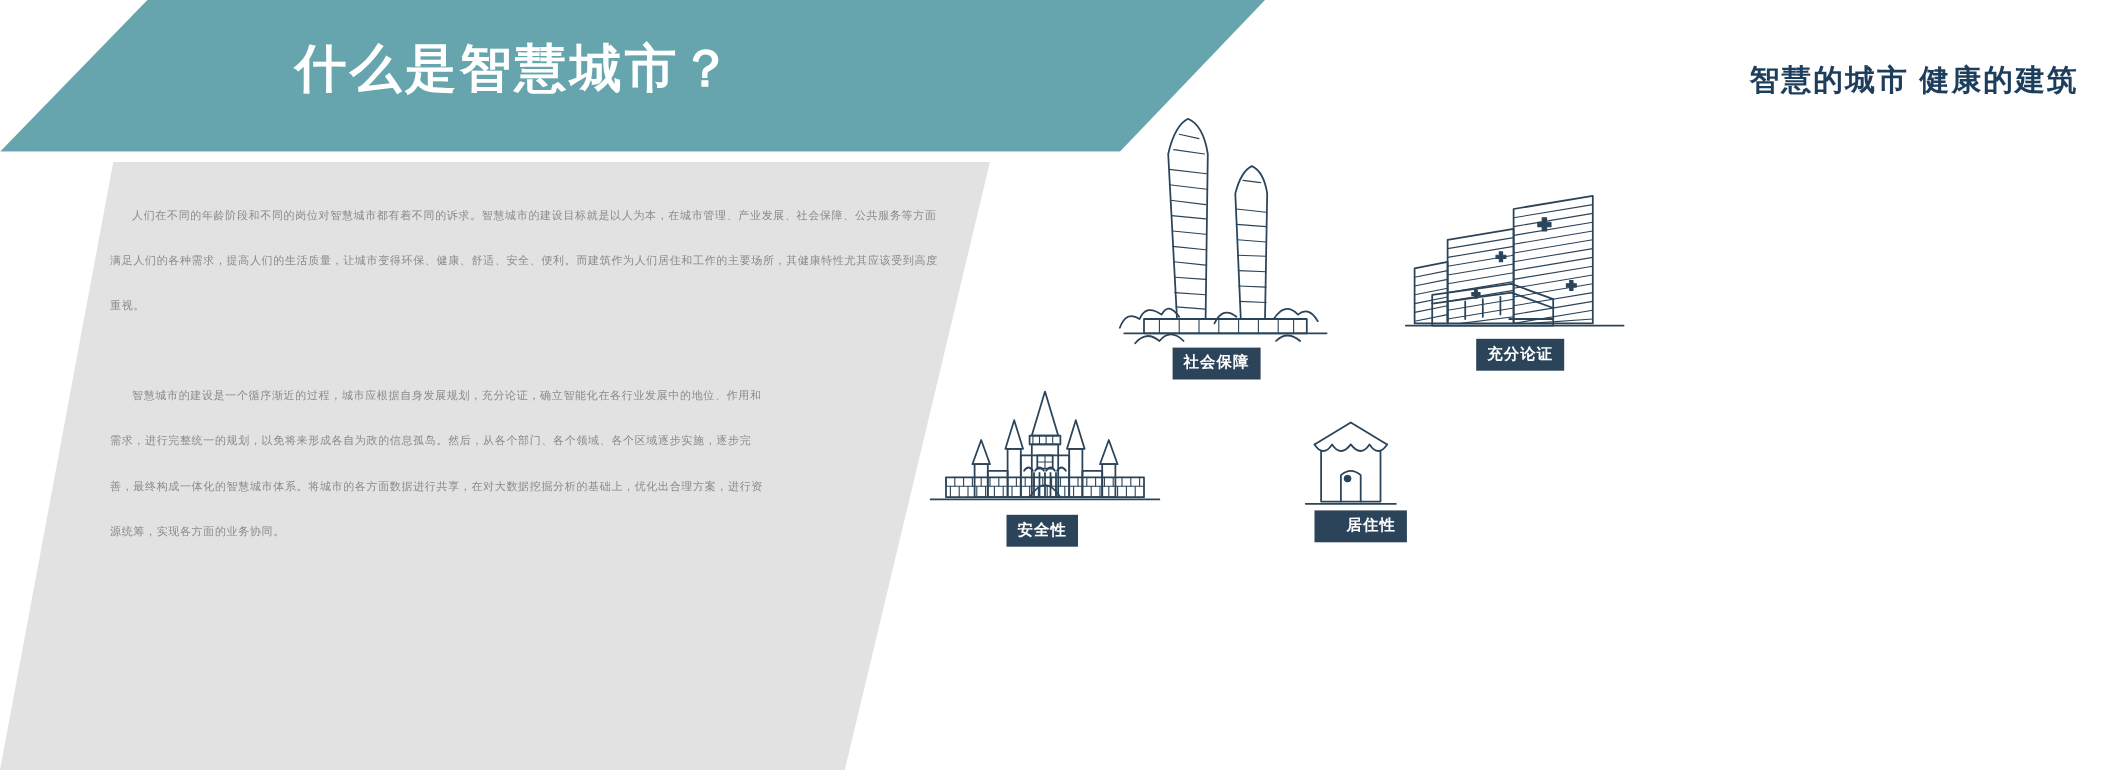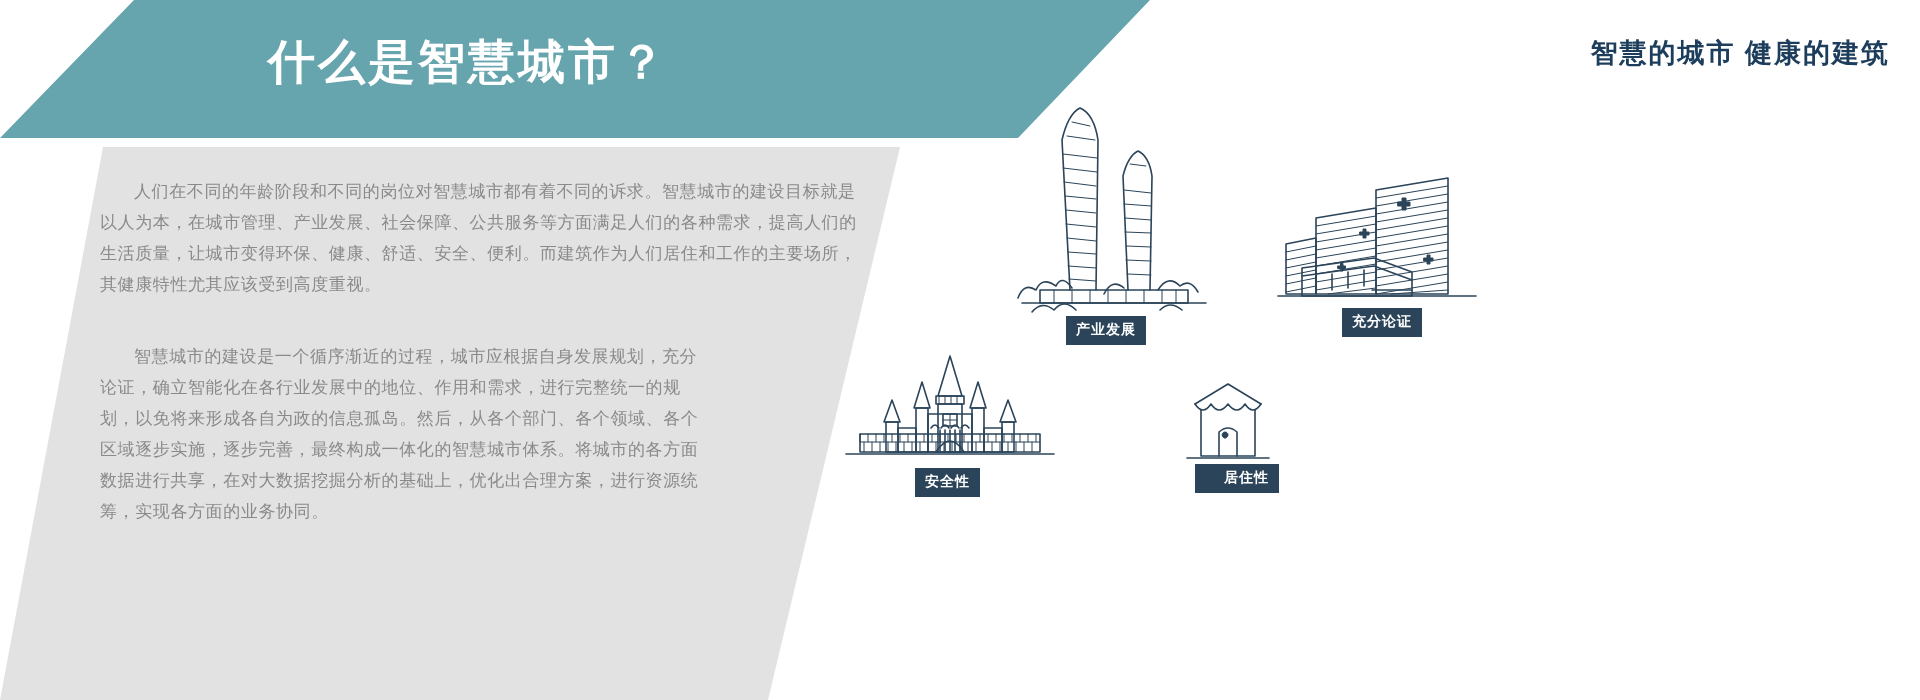--- a/index.html
+++ b/index.html
@@ -15,34 +15,34 @@
     clip-path:polygon(134px 0, 1150px 0, 1018px 138px, 0 138px);
     -webkit-clip-path:polygon(134px 0, 1150px 0, 1018px 138px, 0 138px);
   }
   #title-text{
     position:absolute;left:268px;top:31px;
     color:#ffffff;font-size:47px;font-weight:bold;letter-spacing:3px;
     white-space:nowrap;
   }
   
   #right-headline{
-    position:absolute;right:30px;top:35px;
+    position:absolute;right:30px;top:55px;
     color:#1d3d5c;font-size:27px;font-weight:bold;letter-spacing:2px;
     white-space:nowrap;
   }
   
   #body-panel{
     position:absolute;left:0;top:147px;width:900px;height:553px;
     background:#e2e2e2;
     clip-path:polygon(103px 0, 900px 0, 768px 553px, 0 553px);
     -webkit-clip-path:polygon(103px 0, 900px 0, 768px 553px, 0 553px);
   }
   #body-text{
     position:absolute;left:100px;top:176px;width:760px;
-    color:#8a8a8a;font-size:17px;line-height:31px;letter-spacing:0.6px;
+    color:#8a8a8a;font-size:10px;line-height:41px;letter-spacing:0.6px;
   }
   #body-text p{margin:0;text-indent:2em;}
   #body-text p.second{margin-top:41px;width:600px;}
   
   #illustrations{position:absolute;left:840px;top:90px;width:1080px;height:480px;}
   .ill{position:absolute;}
   .badge{
     position:absolute;background:#2b4459;color:#ffffff;
     font-size:14px;font-weight:bold;letter-spacing:1px;
     padding:5px 10px 6px 10px;white-space:nowrap;
@@ -80,21 +80,21 @@
         <path class="ln" d="M30 192 L178 192 L178 205 L30 205 Z"></path>
         <path d="M44 192 L44 205 M62 192 L62 205 M80 192 L80 205 M98 192 L98 205 M116 192 L116 205 M134 192 L134 205 M152 192 L152 205 M166 192 L166 205"></path>
         <path class="ln" d="M8 200 Q14 184 26 192 Q32 178 46 188 Q52 176 62 190"></path>
         <path class="ln" d="M94 196 Q102 180 114 190"></path>
         <path class="ln" d="M148 192 Q158 176 170 188 Q180 180 188 194"></path>
         <path class="ln" d="M12 205 L196 205"></path>
         <path class="ln" d="M22 214 Q32 202 44 212 Q54 200 66 212"></path>
         <path class="ln" d="M150 212 Q160 202 172 212"></path>
       </g>
     </svg>
-    <div class="badge" style="left:56px;top:218px;">产业发展</div>
+    <div class="badge" style="left:56px;top:218px;">社会保障</div>
   </div>
 
   <div class="ill" style="left:432px;top:82px;">
     <svg width="210" height="140" viewBox="0 0 210 140">
       <g class="ln-t">
         <path class="ln" d="M104 18 L176 6 L176 122 L104 122 Z"></path>
         <path d="M104 26 L176 14 M104 34 L176 22 M104 42 L176 30 M104 50 L176 38 M104 58 L176 46 M104 66 L176 54 M104 74 L176 62 M104 82 L176 70 M104 90 L176 78 M104 98 L176 86 M104 106 L176 94 M104 114 L176 102 M104 122 L176 110 M119 122 L176 118"></path>
         <path class="ln" d="M44 46 L104 36 L104 122 L44 122 Z"></path>
         <path d="M44 54 L104 44 M44 62 L104 52 M44 70 L104 60 M44 78 L104 68 M44 86 L104 76 M44 94 L104 84 M44 102 L104 92 M44 110 L104 100 M44 118 L104 108 M56 122 L104 116"></path>
         <path class="ln" d="M14 72 L44 66 L44 122 L14 122 Z"></path>

